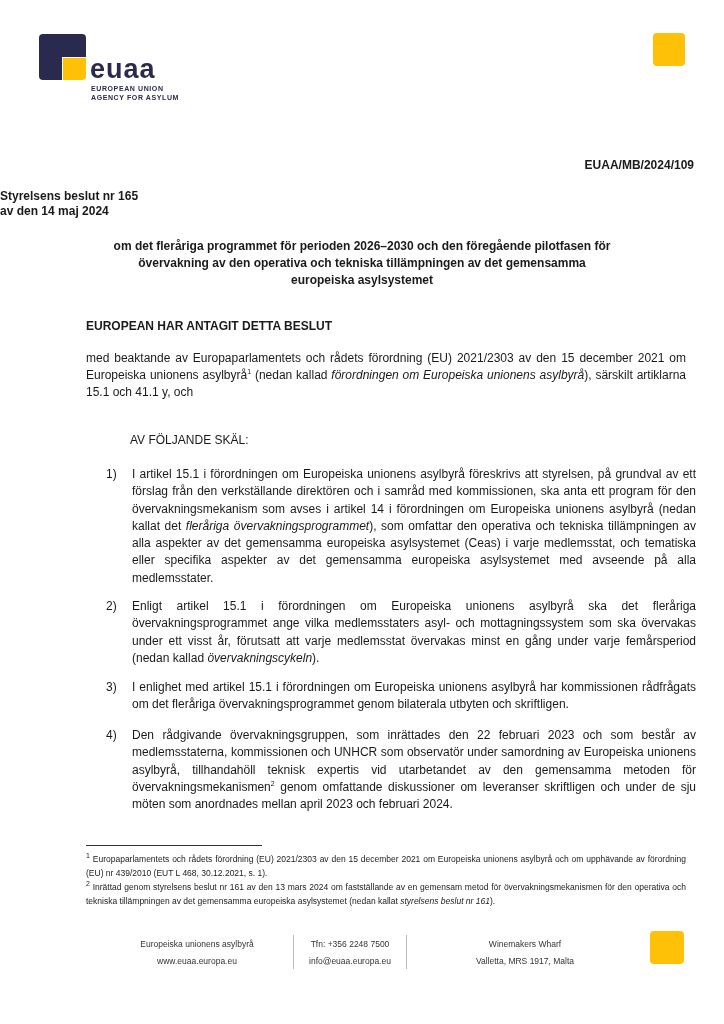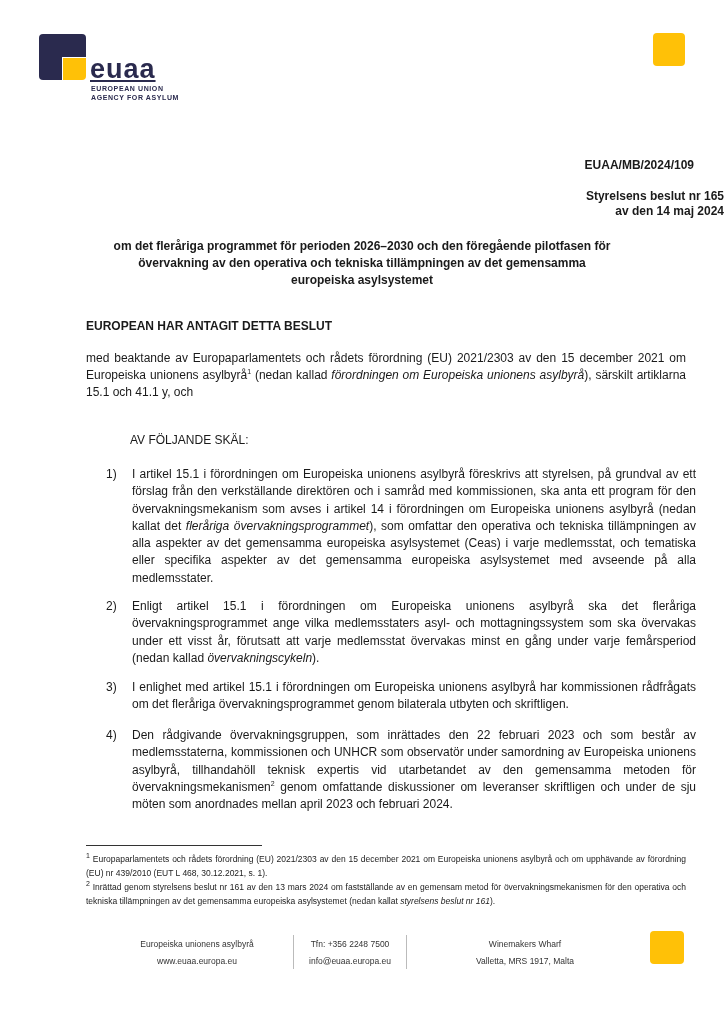--- a/index.html
+++ b/index.html
@@ -3,27 +3,27 @@
 <meta charset="utf-8">
 <style>
   html, body { margin: 0; padding: 0; background: #ffffff; }
   body { width: 724px; height: 1024px; position: relative; overflow: hidden;
          font-family: "Liberation Sans", sans-serif; color: #1a1a1a; }
   .abs { position: absolute; }
   
   .logo-dark { left: 39px; top: 34px; width: 47px; height: 46px; background: #2a2a4e; border-radius: 4px; }
   .logo-yellow { left: 63px; top: 58px; width: 23px; height: 22px; background: #ffc107; border-radius: 0 0 4px 0; }
   .logo-cut { left: 62px; top: 57px; width: 25px; height: 24px; background: #fff; }
-  .logo-text { left: 90px; top: 56px; font-size: 27px; font-weight: bold; color: #2a2a4e; letter-spacing: 1px; line-height: 26px; text-decoration: underline; }
+  .logo-text { left: 90px; top: 56px; font-size: 27px; font-weight: bold; color: #2a2a4e; letter-spacing: 1px; line-height: 26px; }
   .logo-sub { left: 91px; top: 84px; font-size: 7px; font-weight: bold; color: #2a2a4e; letter-spacing: 0.6px; line-height: 9px; }
   .corner-square { left: 653px; top: 33px; width: 32px; height: 33px; background: #ffc107; border-radius: 4px; }
   .corner-square-bottom { left: 650px; top: 931px; width: 34px; height: 33px; background: #ffc107; border-radius: 4px; }
 
   .ref { right: 30px; top: 158px; font-size: 12px; font-weight: bold; padding-left: 27px; }
-  .center { left: 0; width: 724px; text-align: right; }
+  .center { left: 0; width: 724px; text-align: left; }
   .title1 { top: 189px; font-size: 12px; font-weight: bold; line-height: 15px; }
   .subject { left: 105px; width: 514px; top: 238px; font-size: 12px; font-weight: bold; line-height: 17px; text-align: center; }
   .adopted { left: 86px; top: 319px; font-size: 12px; font-weight: bold; }
   .preamble { left: 86px; width: 600px; top: 350px; font-size: 12px; line-height: 17px; text-align: justify; }
   .reasons-head { left: 86px; top: 433px; font-size: 12px; margin-left: 44px; }
   .recital { left: 106px; width: 590px; font-size: 12px; line-height: 17.3px; text-align: justify; display: flex; }
   .recital .num { width: 26px; flex: none; }
   .recital .txt { flex: 1; }
   .footnote-line { left: 86px; top: 845px; width: 176px; height: 1px; background: #333; }
   .footnotes { left: 86px; width: 600px; top: 852px; font-size: 8.5px; line-height: 14px; text-align: justify; color: #222; }

